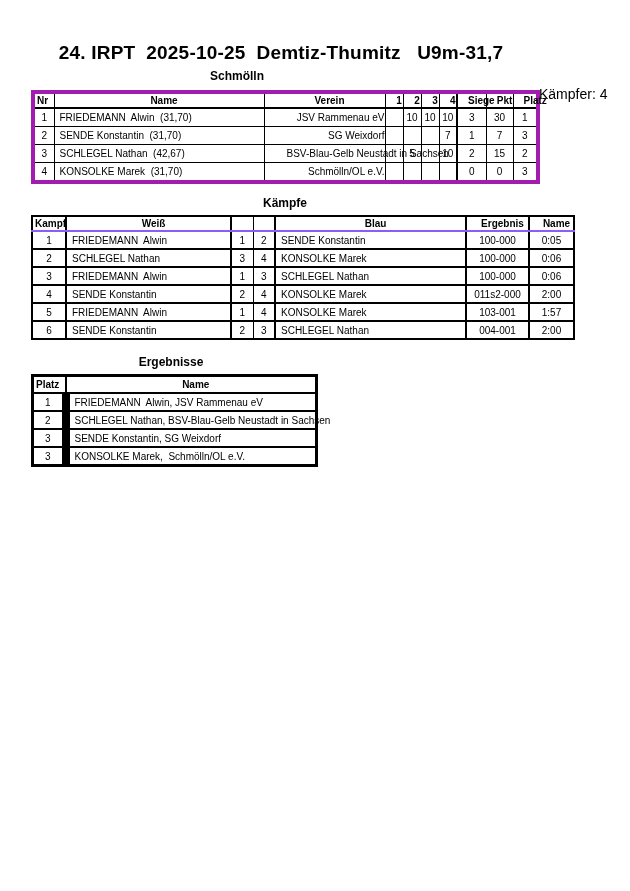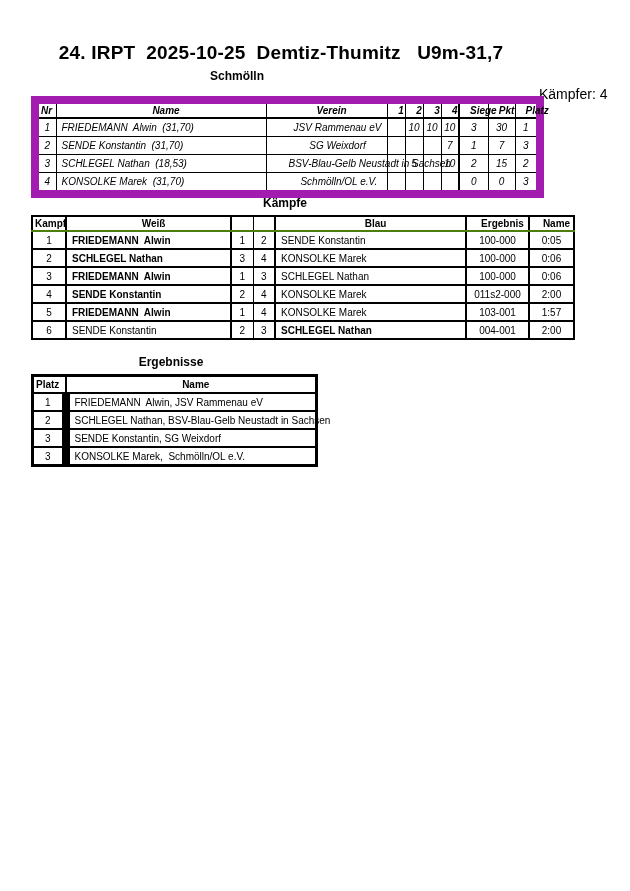--- a/index.html
+++ b/index.html
@@ -10,34 +10,34 @@
   #h-kaempfer{top:69px;left:187px;width:100px;}
   #h-kaempfe{top:196px;left:235px;width:100px;}
   #h-ergebnisse{top:355px;left:111px;width:120px;}
   .count-label{top:86px;left:539px;font-size:14px;white-space:pre;}
 
   table{border-collapse:collapse;table-layout:fixed;position:absolute;background:#fff;}
   th,td{padding:0;font-size:10px;white-space:pre;vertical-align:middle;overflow:visible;}
   th{font-weight:bold;padding-left:10px;}
   .ctr{text-align:center;}
   .lft{text-align:left;padding-left:5px;}
-  .lft2{text-align:center;padding-left:22px;}
+  .lft2{text-align:right;padding-left:22px;}
   .hl{text-align:left;padding-left:2px;}
-  .win{font-weight:bold;}
+  .win{font-weight:normal;}
 
   
-  #t1{left:31px;top:96px;width:505px;border:8px solid #a21caf;font-style:italic;}
+  #t1{left:31px;top:90px;width:505px;border:4px solid #a21caf;}
   #t1 th{height:13px;border-bottom:2px solid #000;border-left:1px solid #000;}
   #t1 td{height:17px;border-left:1px solid #000;border-top:1px solid #000;}
   #t1 th:first-child,#t1 td:first-child{border-left:none;}
   #t1 .bl2{border-left:2px solid #000;}
 
   
   #t2{left:31px;top:215px;width:542px;border:2px solid #000;}
-  #t2 th{height:13px;border-bottom:2px solid #4d7c0f;border-left:2px solid #000;}
+  #t2 th{height:13px;border-bottom:2px solid #8b5cf6;border-left:2px solid #000;}
   #t2 td{height:16px;border-left:2px solid #000;border-top:2px solid #000;}
   #t2 th:first-child,#t2 td:first-child{border-left:none;}
   #t2 .bl1{border-left:1px solid #000;}
 
   
   #t3{left:31px;top:374px;width:284px;border:3px solid #000;}
   #t3 th{height:15px;border-bottom:2px solid #000;border-left:2px solid #000;}
   #t3 td{height:16px;border-left:8px solid #000000;border-top:2px solid #000;}
   #t3 th:first-child,#t3 td:first-child{border-left:none;}
 </style>
@@ -96,21 +96,21 @@
       <td class="ctr"></td>
       <td class="ctr"></td>
       <td class="ctr"></td>
       <td class="ctr">7</td>
       <td class="ctr bl2">1</td>
       <td class="ctr">7</td>
       <td class="ctr">3</td>
     </tr>
     <tr>
       <td class="ctr">3</td>
-      <td class="lft">SCHLEGEL Nathan  (18,53)</td>
+      <td class="lft">SCHLEGEL Nathan  (42,67)</td>
       <td class="lft2">BSV-Blau-Gelb Neustadt in Sachsen</td>
       <td class="ctr"></td>
       <td class="ctr">5</td>
       <td class="ctr"></td>
       <td class="ctr">10</td>
       <td class="ctr bl2">2</td>
       <td class="ctr">15</td>
       <td class="ctr">2</td>
     </tr>
     <tr>

